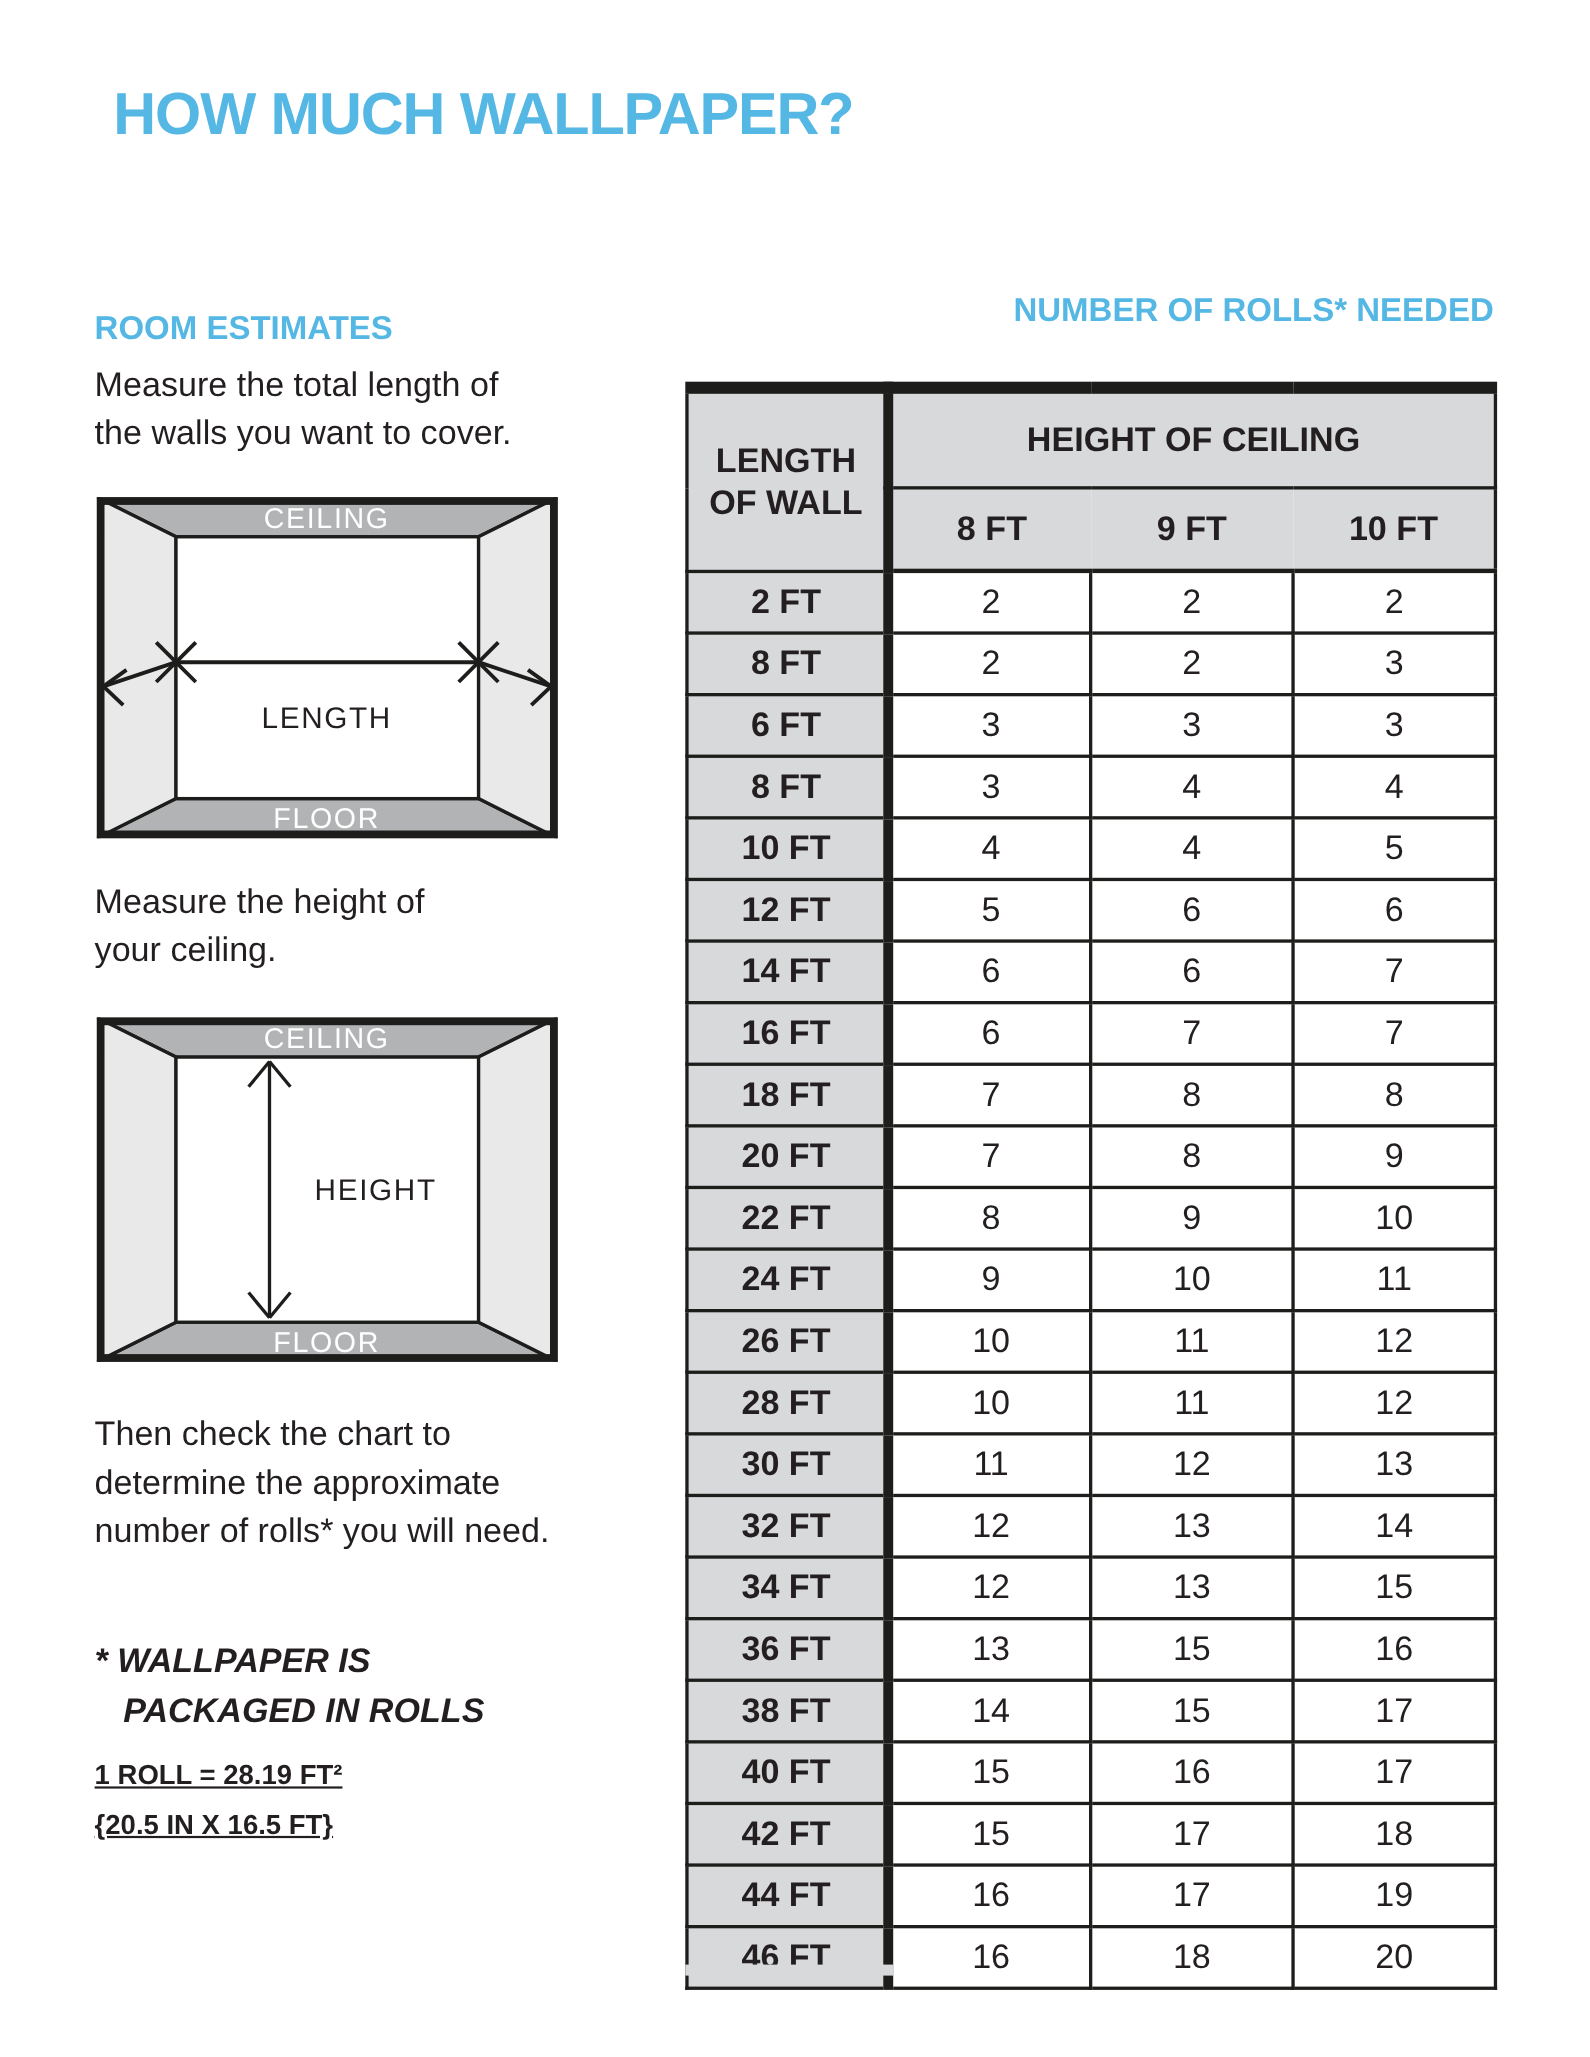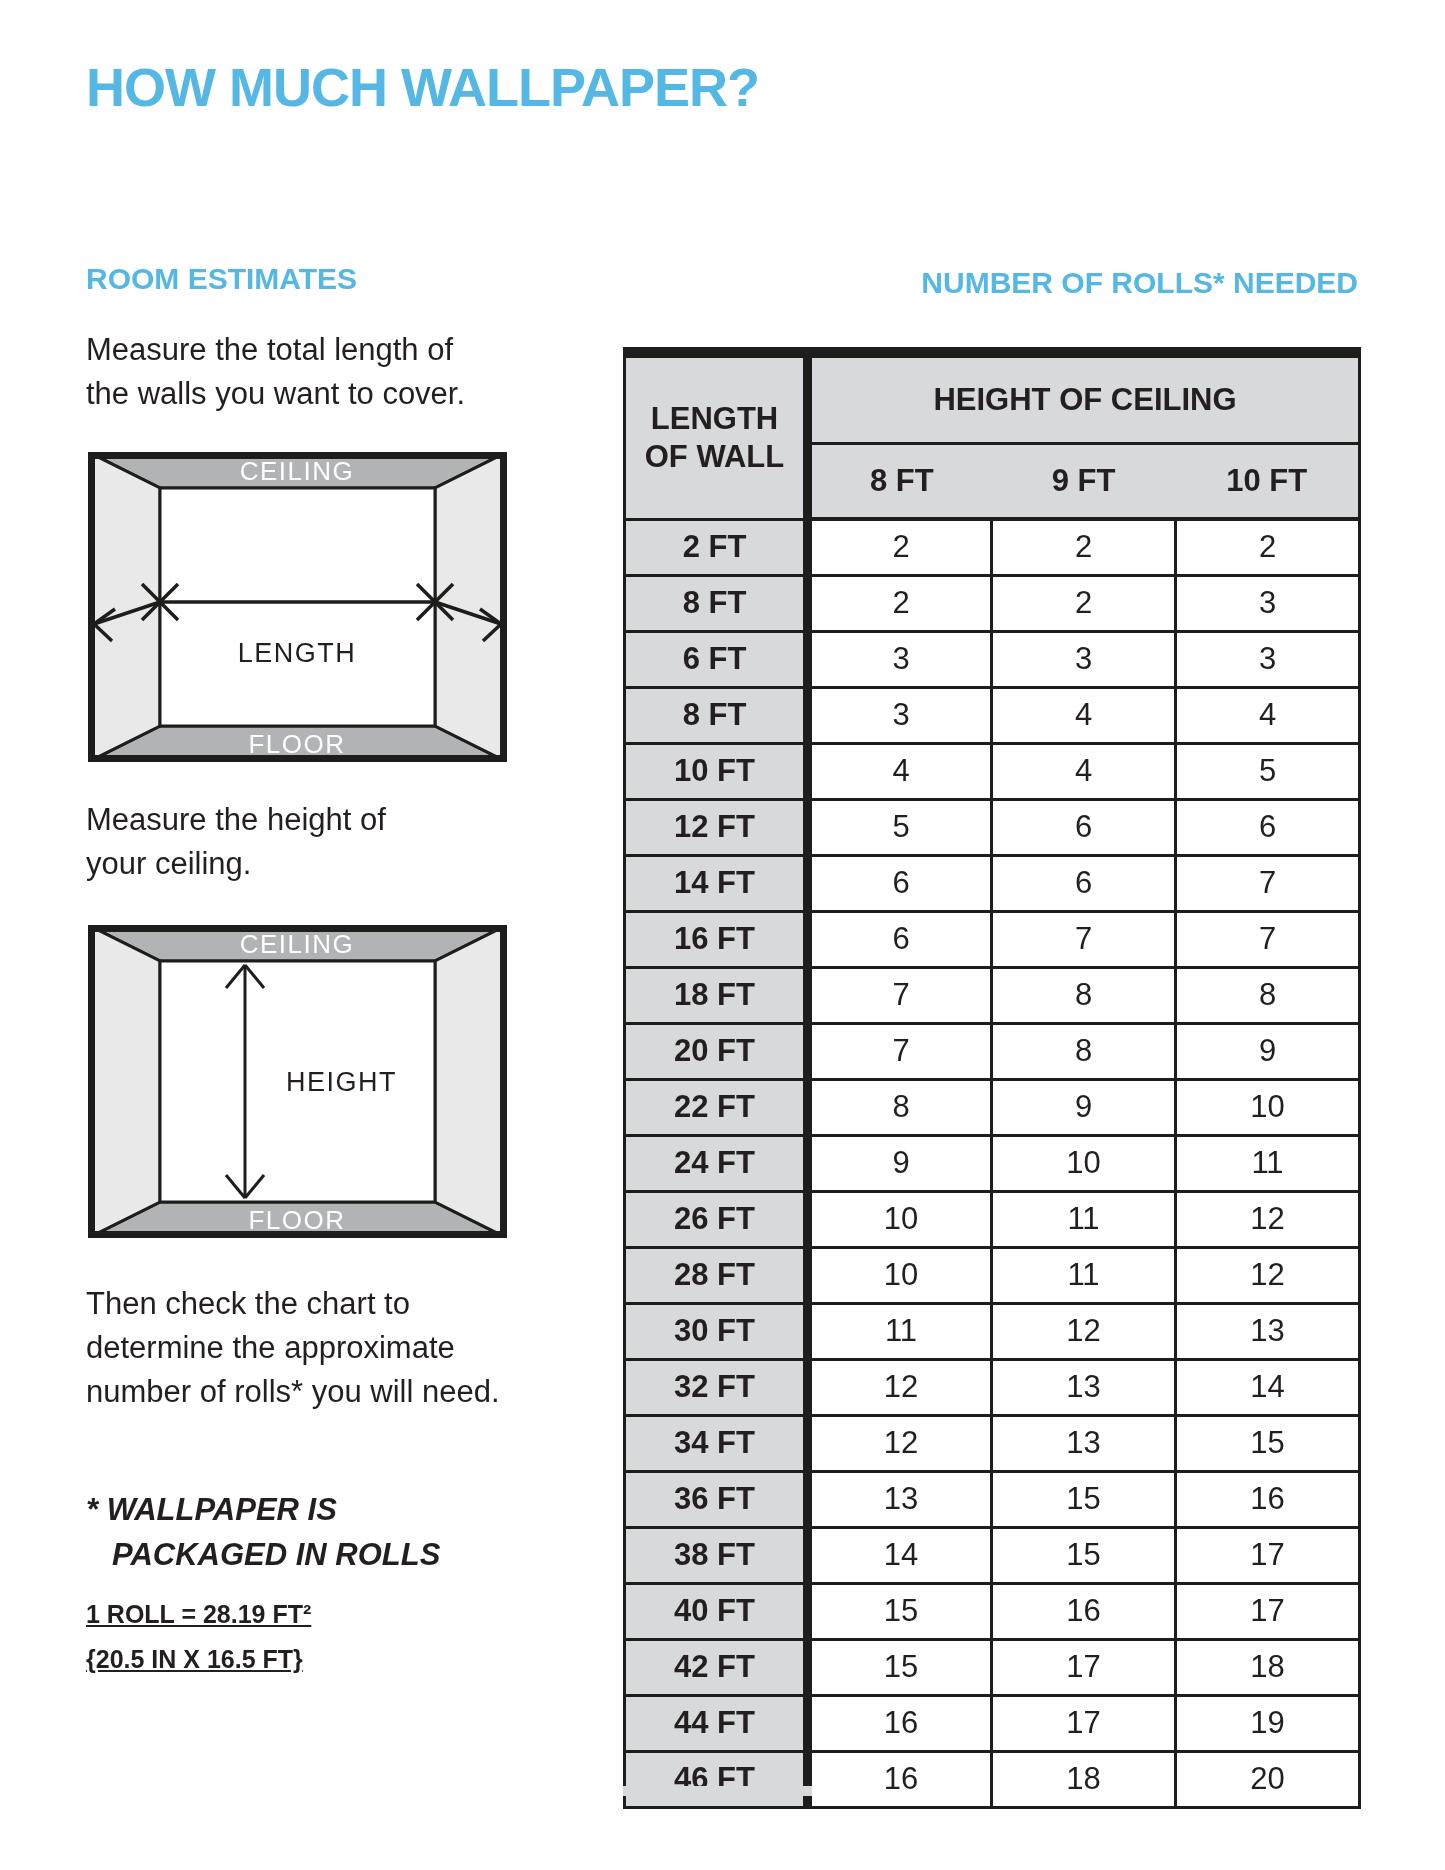--- a/index.html
+++ b/index.html
@@ -10,27 +10,27 @@
     --bandgray:#b2b3b5;
     --wallgray:#e9e9ea;
   }
   html,body{margin:0;padding:0;background:#ffffff;}
   body{
     width:1445px;height:1870px;position:relative;overflow:hidden;
     font-family:"Liberation Sans", sans-serif;color:var(--ink);
   }
   .abs{position:absolute;}
   h1.title{
-    left:86px;top:56px;margin:0;
+    left:86px;top:56px;margin:17px;
     font-size:54px;font-weight:bold;color:var(--accent);letter-spacing:-1px;
   }
   h2.section{
     margin:0;font-size:30px;font-weight:bold;color:var(--accent);letter-spacing:0;
   }
-  .room-heading{left:86px;top:262px;}
+  .room-heading{left:86px;top:282px;}
   .table-heading{left:623px;top:266px;width:735px;text-align:right;}
   p.para{
     margin:0;font-size:31px;line-height:44px;white-space:pre-line;
   }
   .p1{left:86px;top:328px;}
   .p2{left:86px;top:798px;}
   .p3{left:86px;top:1282px;}
   .footnote{
     left:86px;top:1487px;margin:0;font-size:31px;line-height:45px;font-weight:bold;
     white-space:pre-line;padding-left:26px;text-indent:-26px;font-style:italic;

